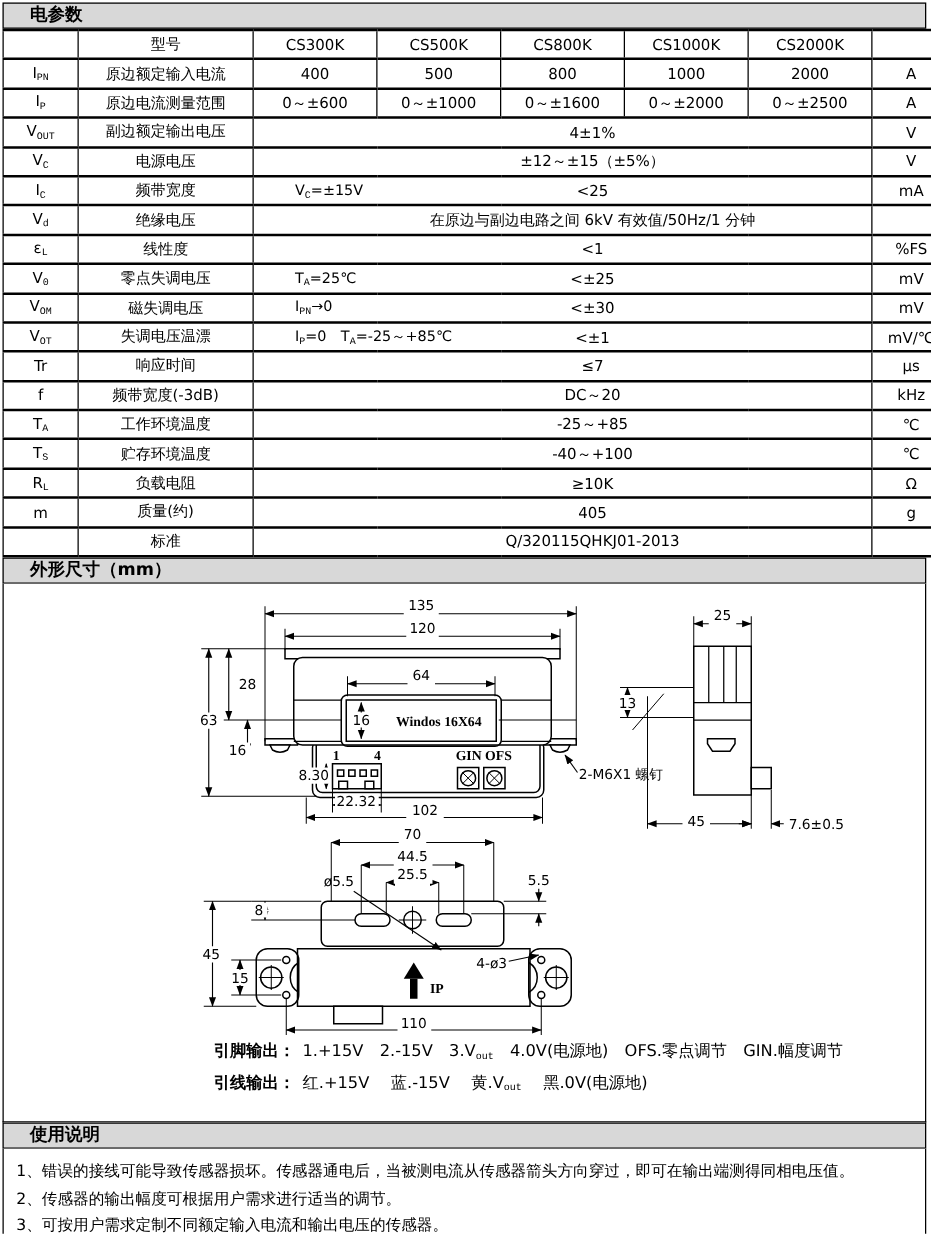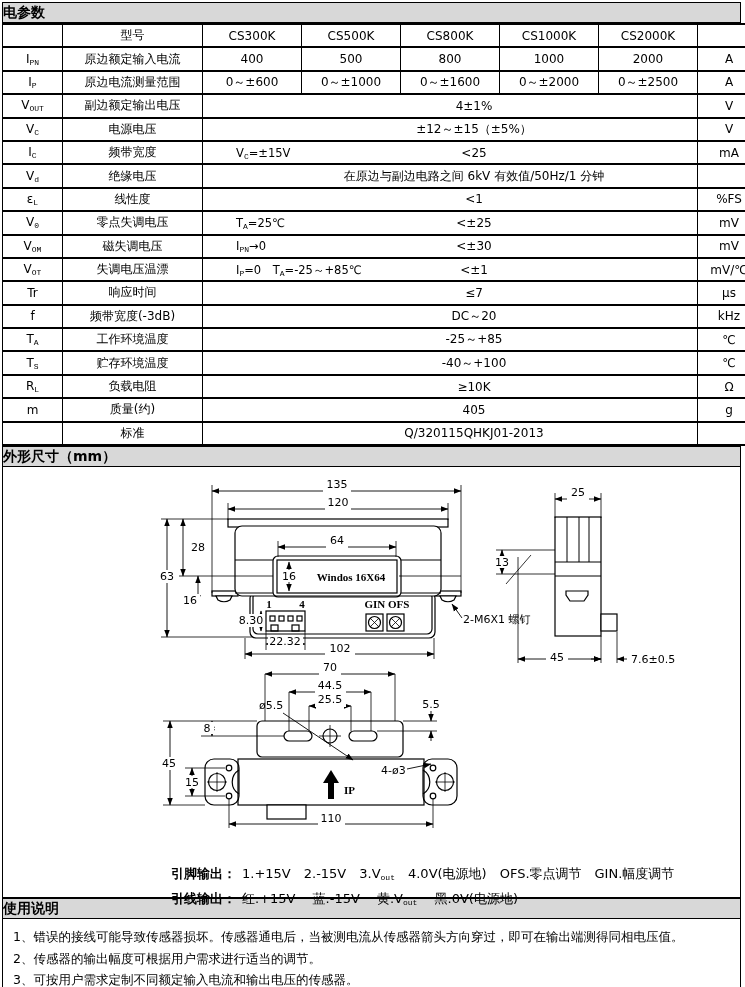--- a/index.html
+++ b/index.html
@@ -1,31 +1,31 @@
 <!DOCTYPE html>
 <html><head>
 <meta charset="utf-8">
 <style>
   html,body{margin:0;padding:0;background:#fff;}
   body{width:745px;height:987px;font-family:"DejaVu Sans","Liberation Sans",sans-serif;color:#000;position:relative;}
   .page{width:739px;margin:2px;}
-  .bar{background:#d8d8d8;border:1px solid #000;font-weight:bold;font-size:14px;height:19px;line-height:19px;padding:0 0;}
+  .bar{background:#d8d8d8;border:1px solid #000;font-weight:bold;font-size:14px;height:19px;line-height:19px;padding:0 21px;}
   table.params{border-collapse:collapse;width:739px;table-layout:fixed;}
   table.params td{border:1px solid #000;border-top-width:2px;border-bottom-width:2px;font-size:12px;height:21.4px;text-align:center;padding:0 2px;overflow:hidden;white-space:nowrap;}
   td.c-sym{width:55px;}
   td.c-name{width:135px;text-align:left;padding-left:7px;margin-top:29px;}
   td.c-val{width:94px;}
   td.c-unit{width:58px;}
   .mwrap{position:relative;width:100%;margin-left:24px;}
   .cond{position:absolute;left:7px;top:50%;transform:translateY(-50%);font-size:11.5px;}
   .subsc{font-size:8px;vertical-align:-2px;font-family:Liberation Mono, monospace;}
   .dwg{border:1px solid #000;border-top:none;height:430px;position:relative;background:#fff;}
   .use{border:1px solid #000;border-top:none;background:#fff;padding:7px 10px 9px 10px;}
   .note{font-size:12.5px;line-height:21.5px;white-space:nowrap;}
-  .pinout{position:absolute;left:168px;top:396px;}
+  .pinout{position:absolute;left:168px;top:364px;}
   .pin-line{font-size:13px;line-height:21px;white-space:nowrap;}
   .pin-label{font-weight:bold;margin-right:6px;}
   
   .ln{stroke:#000;stroke-width:1;fill:none;}
   .xt{stroke:#000;stroke-width:0.8;fill:none;}
   .dm{stroke:#000;stroke-width:0.9;fill:none;}
   .shape{fill:#fff;stroke:#000;stroke-width:1.2;}
   .shapeN{fill:none;stroke:#000;stroke-width:1.2;}
   .wb{fill:#fff;}
   text.tx{font-size:11px;font-family:"DejaVu Sans","Liberation Sans",sans-serif;text-anchor:middle;fill:#000;}

